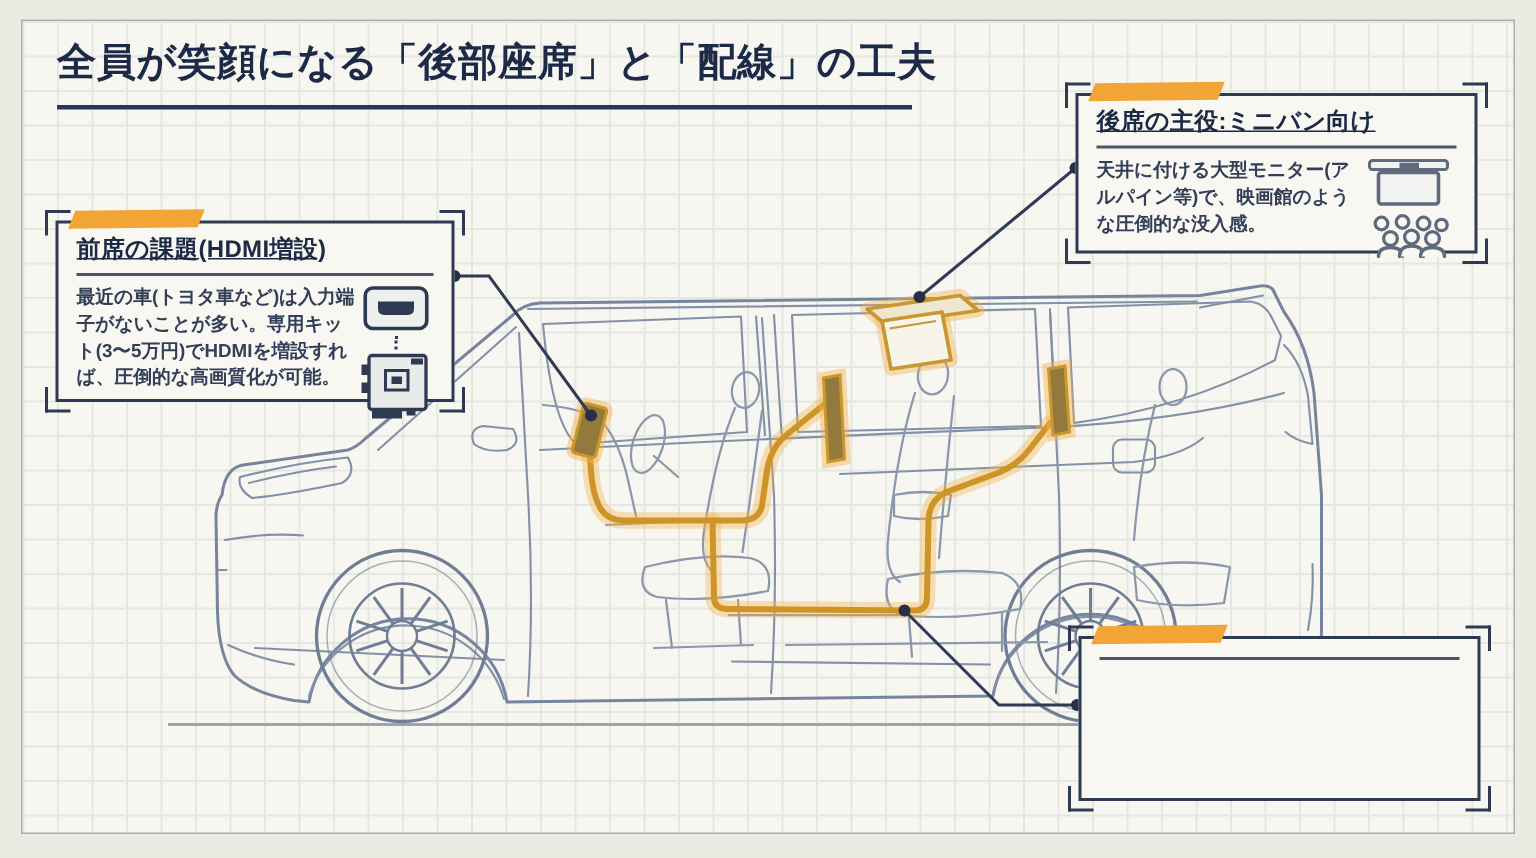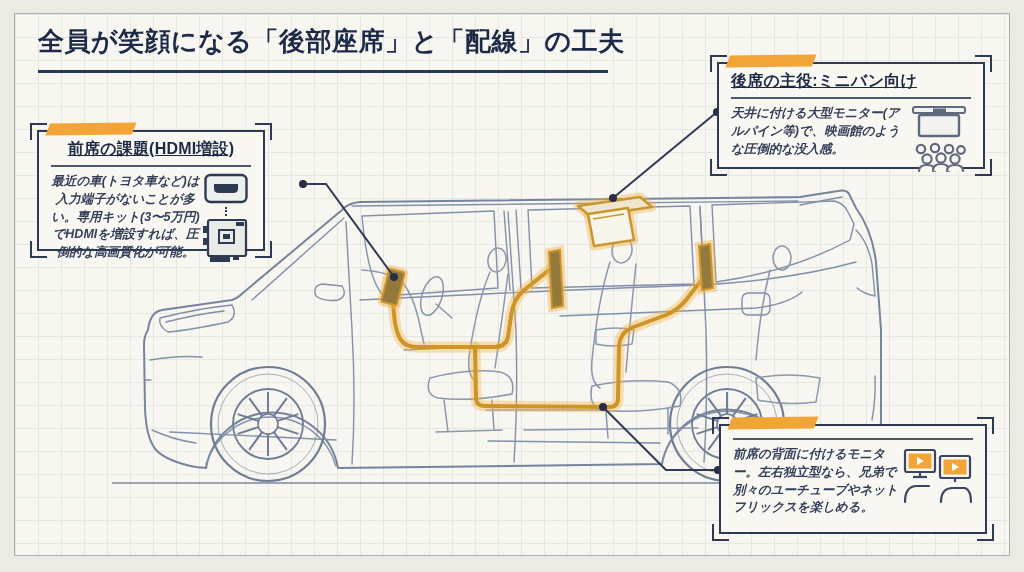--- a/index.html
+++ b/index.html
@@ -32,25 +32,25 @@
     padding:7px 12px 6px 12px;
   }
   .bk{position:absolute;width:15px;height:15px;border:0 solid #2e3a52;}
   .bk.tl{left:-9px;top:-9px;border-left-width:2px;border-top-width:2px;}
   .bk.tr{right:-9px;top:-9px;border-right-width:2px;border-top-width:2px;}
   .bk.bl{left:-9px;bottom:-9px;border-left-width:2px;border-bottom-width:2px;}
   .bk.br{right:-9px;bottom:-9px;border-right-width:2px;border-bottom-width:2px;}
   .tab{position:absolute;top:-9px;left:9px;width:86px;height:12px;background:#f2a537;transform:skewX(-22deg) rotate(-.6deg);}
   .c-title{font-size:16px;font-weight:800;color:#1d2a45;letter-spacing:.2px;white-space:nowrap;text-decoration:underline;}
   .c-sep{height:2px;background:#2e3a52;opacity:.85;margin:5px 0 6px;}
-  .c-row{display:flex;gap:1px;align-items:flex-start;font-style:italic;}
+  .c-row{display:flex;gap:1px;align-items:flex-start;}
   .c-body{margin:0;font-size:12.5px;line-height:1.42;font-weight:600;color:#333e58;}
   .c-icons{display:flex;flex-direction:column;align-items:center;gap:2px;flex:none;}
   .dot-link{width:0;height:9px;border-left:2px dotted #2e3a52;}
-  #box-hdmi{left:37px;top:130px;width:228px;height:121px;text-align:center;}
+  #box-hdmi{left:37px;top:147px;width:266px;height:121px;}
   #box-hdmi .c-body{width:192px;}
   #box-minivan{left:717px;top:62px;width:268px;height:107px;}
   #box-minivan .c-body{width:178px;}
   #box-sedan{left:719px;top:424px;width:268px;height:110px;}
   #box-sedan .c-body{width:178px;}
 </style>
 </head>
 <body>
 
 <div class="stage">
@@ -290,34 +290,14 @@
     </div>
   </div>
 
   <div class="callout" id="box-sedan">
     <span class="tab"></span>
     <span class="bk tl"></span>
       <span class="bk tr"></span>
     <span class="bk bl"></span>
       <span class="bk br"></span>
     <div class="c-sep"></div>
-    <div class="c-row">
-      <p class="c-body">前席の背面に付けるモニター。左右独立型なら、兄弟で別々のユーチューブやネットフリックスを楽しめる。</p>
-      <div class="c-icons">
-        <svg width="70" height="58" viewBox="0 0 70 58">
-          <rect x="2" y="4" width="30" height="22" rx="2" fill="#f8f7f2" stroke="#3a455f" stroke-width="2.2"></rect>
-          <rect x="5.5" y="7.5" width="23" height="15" fill="#f2a537"></rect>
-          <path d="M14,11 L21,15 L14,19 Z" fill="#ffffff"></path>
-          <line x1="17" y1="26" x2="17" y2="31" stroke="#3a455f" stroke-width="2.2"></line>
-          <line x1="10" y1="31" x2="24" y2="31" stroke="#3a455f" stroke-width="2.2"></line>
-          <rect x="37" y="10" width="30" height="22" rx="2" fill="#f8f7f2" stroke="#3a455f" stroke-width="2.2"></rect>
-          <rect x="40.5" y="13.5" width="23" height="15" fill="#f2a537"></rect>
-          <path d="M49,17 L56,21 L49,25 Z" fill="#ffffff"></path>
-          <line x1="52" y1="32" x2="52" y2="36" stroke="#3a455f" stroke-width="2.2"></line>
-          <g fill="none" stroke="#3a455f" stroke-width="2.2" stroke-linecap="round">
-            <path d="M2,56 Q2,40 14,40 L26,40"></path>
-            <path d="M38,56 Q38,42 50,42 L62,42 Q68,44 68,56"></path>
-          </g>
-        </svg>
-      </div>
-    </div>
   </div>
 </div>
 
 </body></html>

